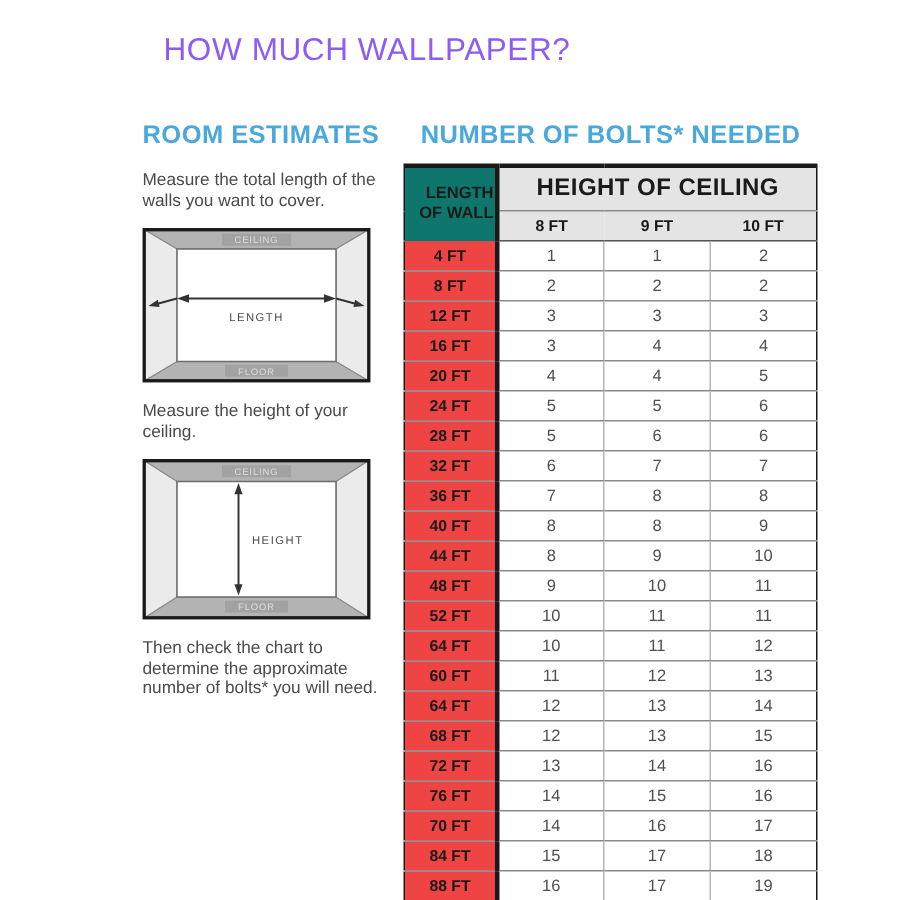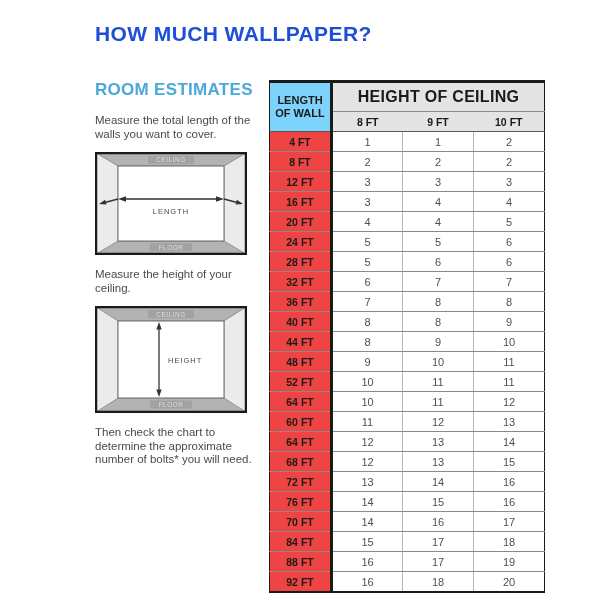--- a/index.html
+++ b/index.html
@@ -7,23 +7,23 @@
     padding: 0;
     width: 600px;
     height: 600px;
     background: #ffffff;
     font-family: "Liberation Sans", "DejaVu Sans", sans-serif;
     overflow: hidden;
   }
   .page { position: relative; width: 600px; height: 600px; background: #fff; }
 
   .page-title {
-    position: absolute; left: 95px; top: 22px;
-    font-size: 21px; font-weight: bold; letter-spacing: 0.4px;
-    color: #1d4ed8; margin: 0;
+    position: absolute; left: 109px; top: 22px;
+    font-size: 21px; font-weight: normal; letter-spacing: 0.4px;
+    color: #8b5cf6; margin: 0;
   }
 
   .left-col { position: absolute; left: 95px; top: 80px; width: 165px; }
   .right-col { position: absolute; left: 269px; top: 80px; width: 276px; }
 
   .section-heading {
     font-size: 17px; font-weight: bold; letter-spacing: 0.3px;
     color: #4AA8DA; margin: 0 0 14px 0;
   }
   .right-col .section-heading { text-align: center; margin-bottom: 9px; }
@@ -44,22 +44,22 @@
   }
 
   table.bolts-table {
     border-collapse: collapse; table-layout: fixed; width: 276px;
     border-top: 3px solid #1a1a1a;
     border-bottom: 2px solid #1a1a1a;
     border-left: 1px solid #1a1a1a;
     border-right: 1px solid #1a1a1a;
   }
   .col-wall-header {
-    width: 62px; background: #7dd3fc; font-size: 11px; font-weight: bold;
-    color: #1a1a1a; line-height: 13px; text-align: center;
+    width: 62px; background: #0f766e; font-size: 11px; font-weight: bold;
+    color: #1a1a1a; line-height: 13px; text-align: right;
     border-right: 3px solid #1a1a1a; border-bottom: 1px solid #555;
   }
   .group-header {
     background: #e4e4e4; font-size: 16px; font-weight: bold; color: #1a1a1a;
     height: 26px; text-align: center; letter-spacing: 0.3px;
     border-bottom: 1px solid #8a8a8a;
   }
   .sub-header {
     background: #e4e4e4; font-size: 10.5px; font-weight: bold; color: #1a1a1a;
     height: 17px; text-align: center; border-bottom: 1px solid #555;
@@ -135,20 +135,21 @@
       <text class="measure-label" x="73" y="56.5">HEIGHT</text>
       <rect class="room-outline" x="1" y="1" width="150" height="105"></rect>
     </svg>
 
     <p class="step-text">Then check the chart to determine the approximate number of bolts* you will need.</p>
 
 
   </div>
 
   <div class="right-col">
+    <h2 class="section-heading">NUMBER OF BOLTS* NEEDED</h2>
 
     <table class="bolts-table">
       <colgroup>
         <col style="width:62px">
           <col>
           <col>
           <col>
       </colgroup>
       <thead>
         <tr>

